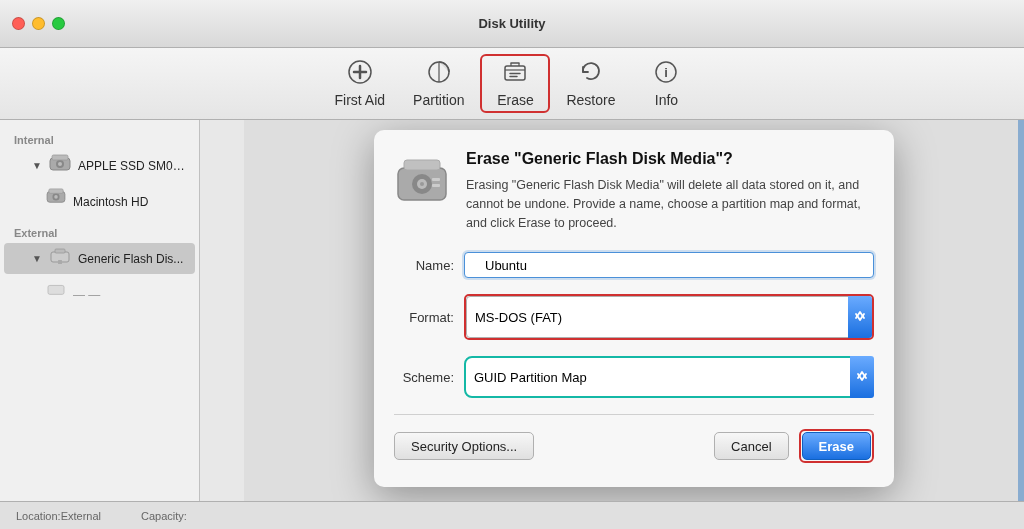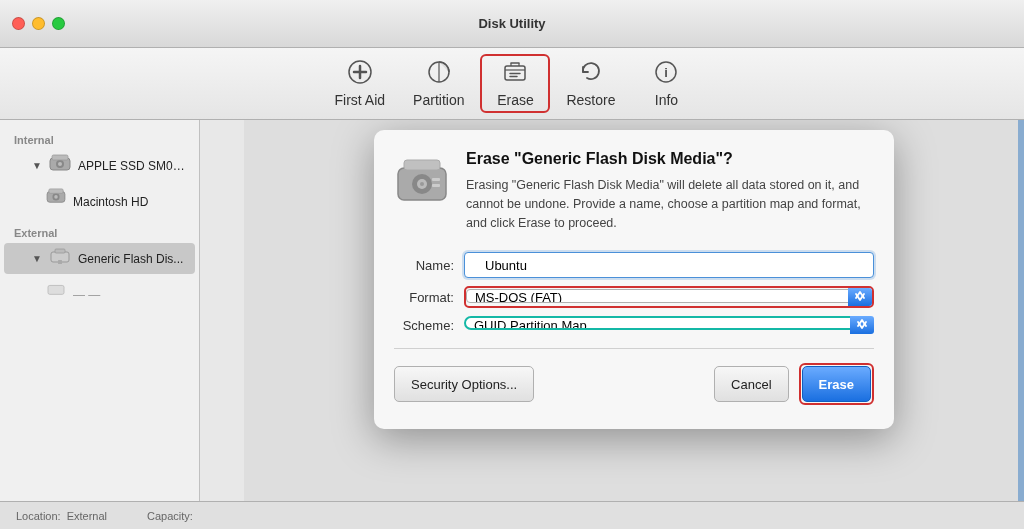--- a/index.html
+++ b/index.html
@@ -208,21 +208,21 @@
       white-space: nowrap;
     }
 
     .dialog-body {
       padding: 10px 20px 20px;
     }
 
     .form-row {
       display: flex;
       align-items: center;
-      margin-bottom: 8px;
+      margin-bottom: 16px;
     }
     .form-label {
       font-size: 13px;
       color: #333;
       width: 70px;
       text-align: right;
       padding-right: 10px;
       flex-shrink: 0;
     }
     .form-input {
@@ -237,21 +237,21 @@
     }
 
     .form-select-wrapper {
       flex: 1;
       position: relative;
       border: 2px solid #d03030;
       border-radius: 5px;
     }
     .form-select {
       width: 100%;
-      height: 14px;
+      height: 42px;
       border: 1px solid #b0b0b0;
       border-radius: 4px;
       padding: 0 28px 0 8px;
       font-size: 13px;
       background: white;
       appearance: none;
       -webkit-appearance: none;
       outline: none;
       cursor: pointer;
     }
@@ -296,21 +296,21 @@
       margin: 14px 0;
     }
 
     .dialog-footer {
       display: flex;
       align-items: center;
       gap: 10px;
       padding: 0 0 4px;
     }
     .btn {
-      height: 36px;
+      height: 28px;
       border-radius: 5px;
       border: 1px solid #b0b0b0;
       background: linear-gradient(to bottom, #f7f7f7, #e0e0e0);
       font-size: 13px;
       color: #222;
       padding: 0 16px;
       cursor: pointer;
     }
     .btn-primary {
       background: linear-gradient(to bottom, #6aabff, #1a6fe0);
@@ -330,21 +330,20 @@
       height: 28px;
       display: flex;
       align-items: center;
       padding: 0 16px;
       font-size: 11px;
       color: #666;
       gap: 40px;
     }
     .footer-item {
       display: flex;
-      gap: 6px;
     }
 
     
     .right-accent {
       position: absolute;
       right: 0;
       top: 0;
       bottom: 0;
       width: 6px;
       background: #4a90d9;

